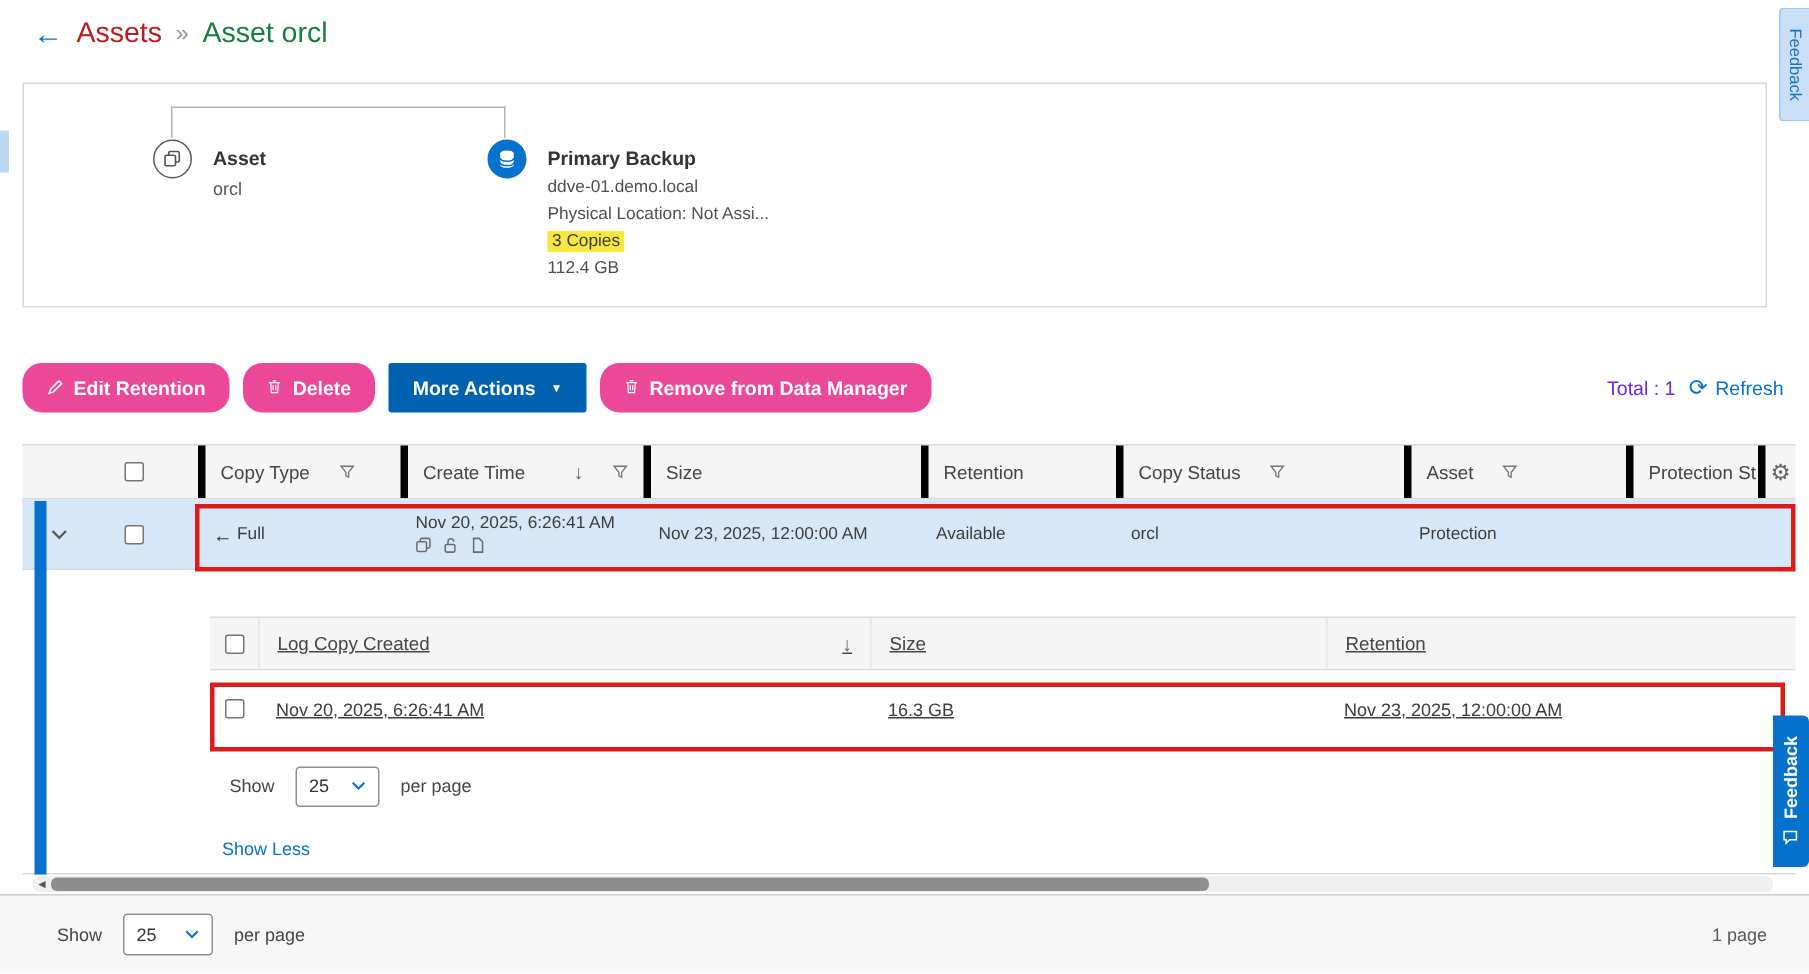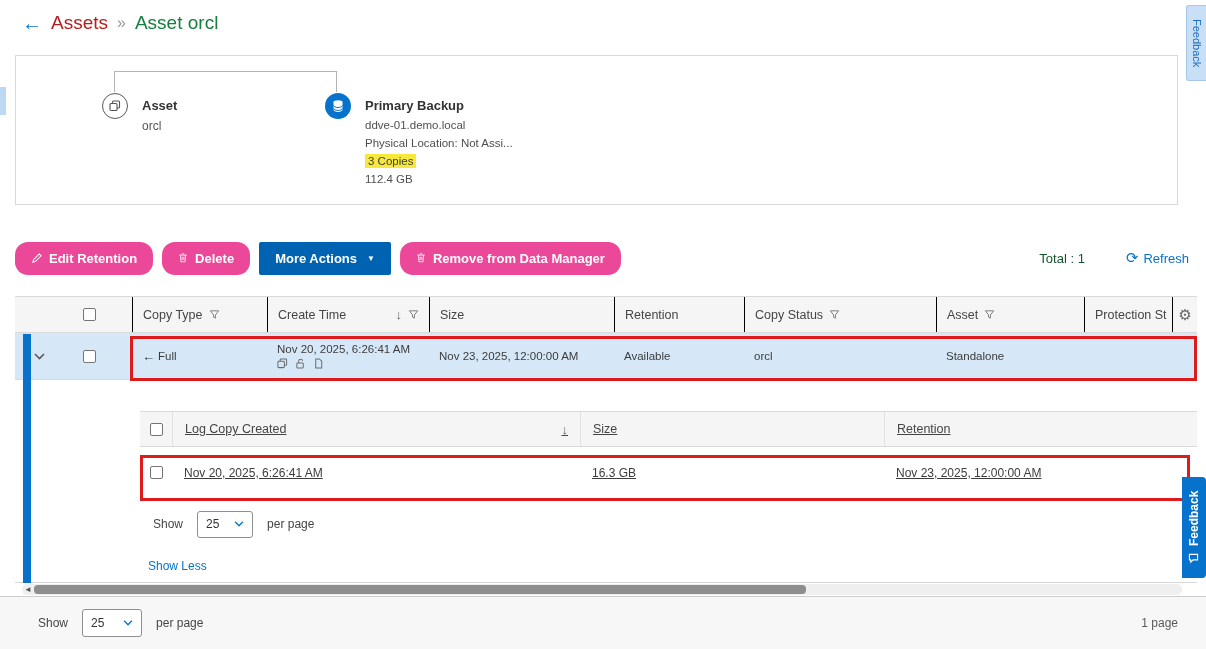--- a/index.html
+++ b/index.html
@@ -33,30 +33,30 @@
   .asset-name { font-size:12px; color:#555; margin-top:6px; }
   .hl { background:#F6E93B; padding:1px 3px; color:#3c3c3c; }
 
   
   .toolbar { position:absolute; left:15px; top:241px; width:1176px; height:34px; display:flex; align-items:center; gap:9px; }
   .btn { height:33px; border:none; border-radius:2px; font-family:inherit; font-size:13px; font-weight:bold; color:#fff; display:flex; align-items:center; gap:7px; padding:0 16px; cursor:pointer; }
   .btn-light { background:#ec4899;border-radius:13px; }
   .btn-primary { background:#0063B2; }
   .caret { font-size:8px; margin-left:3px; }
   .spacer { flex:1; }
-  .total { color:#14532d; font-size:13px; margin-right:32px; }
+  .total { color:#6d28d9; font-size:13px; margin-right:0; }
   .refresh { color:#0672CB; font-size:13px; display:flex; align-items:center; gap:5px; cursor:pointer; margin-right:2px; }
   .refresh-ic { font-size:15px; }
 
   
   .grid { position:absolute; left:15px; width:1182px; display:grid;
     grid-template-columns:32px 85px 135px 162px 185px 130px 192px 148px 88px 25px; }
   .thead { top:296px; height:37px; background:#F5F5F5; border-top:1px solid #DADADA; border-bottom:1px solid #DADADA; font-size:12.5px; color:#454545; }
   .thead > div { display:flex; align-items:center; padding:0 10px; overflow:hidden; white-space:nowrap; }
-  .thead > div:nth-child(n+3) { border-left:1px solid #000000; }
+  .thead > div:nth-child(n+3) { border-left:5px solid #000000;gap:13px; }
   .push { margin-left:auto; }
   .sort { color:#666; font-size:13px; }
   .funnel { flex:0 0 auto; margin-left:6px; cursor:pointer; }
   .c-center { justify-content:center; padding:0 !important; }
   .gear { font-size:15px; color:#666; cursor:pointer; }
 
   .row-sel { top:333px; height:47px; background:#D6E8F8; font-size:11.5px; color:#3c3c3c; border-bottom:1px solid #CBDCEE; cursor:pointer; }
   .row-sel > div { display:flex; align-items:center; padding:0 10px; overflow:hidden; white-space:nowrap; }
   .c-exp { justify-content:flex-end !important; padding:0 2px 0 0 !important; }
   .c-time { flex-direction:column; align-items:flex-start !important; justify-content:center; gap:3px; }
@@ -246,21 +246,21 @@
           <path d="M4 5.5V3.4a2.1 2.1 0 014.2 0" fill="none" stroke="#6b6b6b" stroke-width="1.1"></path>
         </svg>
       <svg viewBox="0 0 12 12" width="11" height="11">
           <path d="M3 1h4l2.5 2.5V11H3z" fill="none" stroke="#6b6b6b" stroke-width="1.1"></path>
         </svg>
     </span>
   </div>
   <div>Nov 23, 2025, 12:00:00 AM</div>
   <div>Available</div>
   <div>orcl</div>
-  <div>Standalone</div>
+  <div>Protection</div>
   <div></div>
 </div>
 
 <div class="blue-strip"></div>
 
 <div class="expanded">
   <div class="nested">
     <div class="ngrid nhead">
       <div class="c-center">
           <span class="checkbox"></span>

